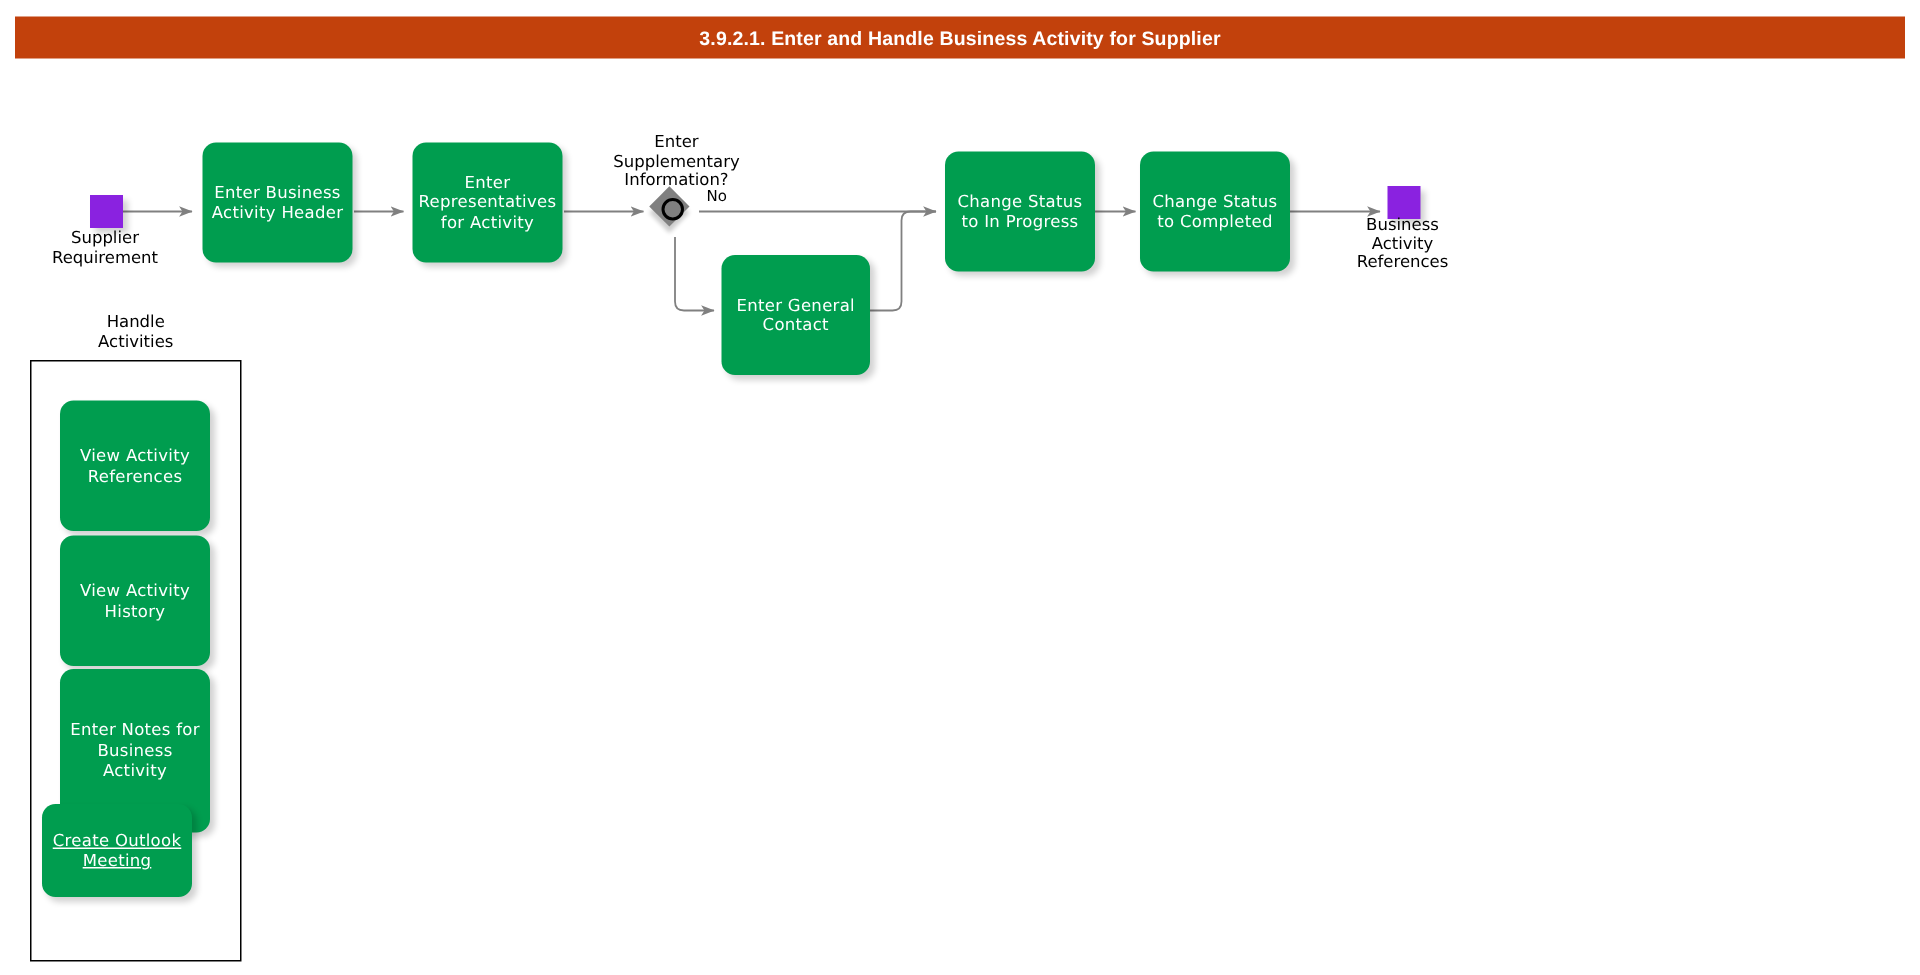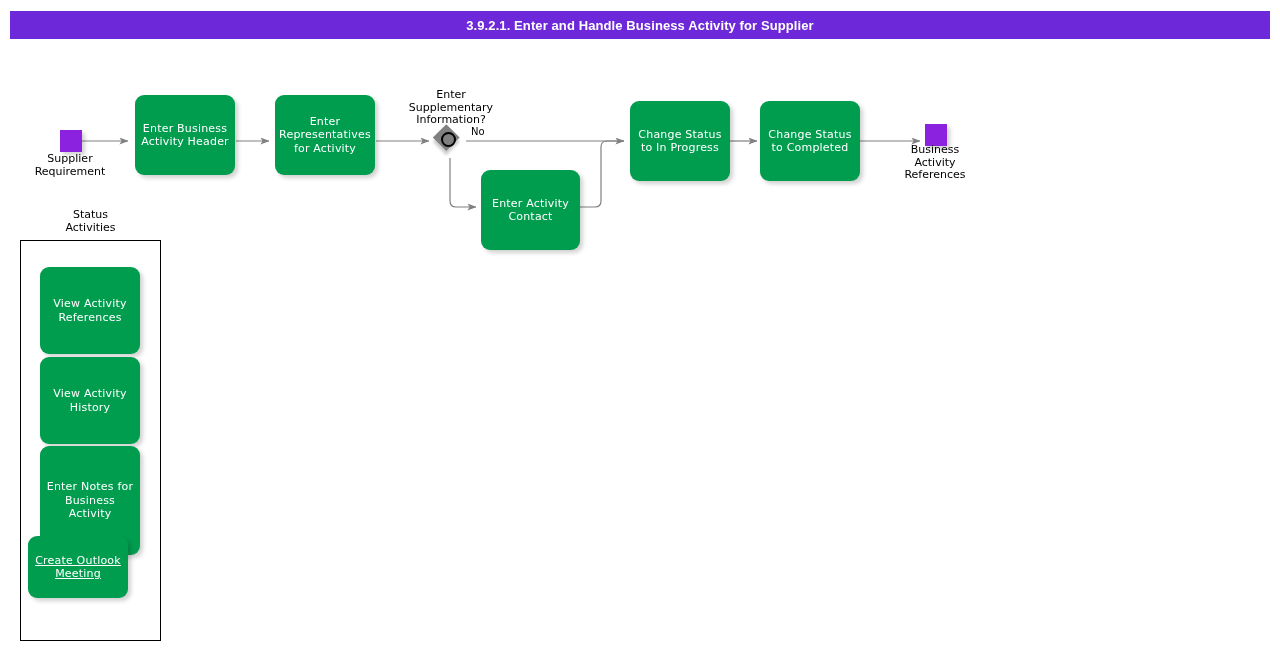--- a/index.html
+++ b/index.html
@@ -15,21 +15,21 @@
     font-family: "DejaVu Sans", sans-serif;
   }
 
   
   #title-bar {
     position: absolute;
     left: 10px;
     top: 11px;
     width: 1260px;
     height: 28px;
-    background: #6d28d9;
+    background: #c2410c;
     color: #ffffff;
     font-family: "Liberation Sans", sans-serif;
     font-size: 13px;
     font-weight: bold;
     display: flex;
     align-items: center;
     justify-content: center;
     letter-spacing: 0.1px;
   }
 
@@ -196,35 +196,35 @@
 
 <div class="gateway-label" style="left:390px; top:89px; width:122px;">Enter
 Supplementary
 Information?</div>
 <div id="gateway">
   <div class="diamond"></div>
   <div class="gw-circle"></div>
 </div>
 <div class="edge-label" style="left:471px; top:126px;">No</div>
 
-<div class="task" style="left:481px; top:170px; width:99px; height:80px;">Enter Activity
+<div class="task" style="left:481px; top:170px; width:99px; height:80px;">Enter General
 Contact</div>
 
 <div class="task" style="left:630px; top:101px; width:100px; height:80px;">Change Status
 to In Progress</div>
 
 <div class="task" style="left:760px; top:101px; width:100px; height:80px;">Change Status
 to Completed</div>
 
 <div class="event" id="end-event" style="left:925px; top:124px;"></div>
 <div class="event-label" style="left:875px; top:144px; width:120px;">Business
 Activity
 References</div>
 
-<div id="general-activities-title">Status
+<div id="general-activities-title">Handle
 Activities</div>
 <div id="general-activities-box"></div>
 
 <div class="task" style="left:40px; top:267px; width:100px; height:87px;">View Activity
 References</div>
 
 <div class="task" style="left:40px; top:357px; width:100px; height:87px;">View Activity
 History</div>
 
 <div class="task" style="left:40px; top:446px; width:100px; height:109px;">Enter Notes for

